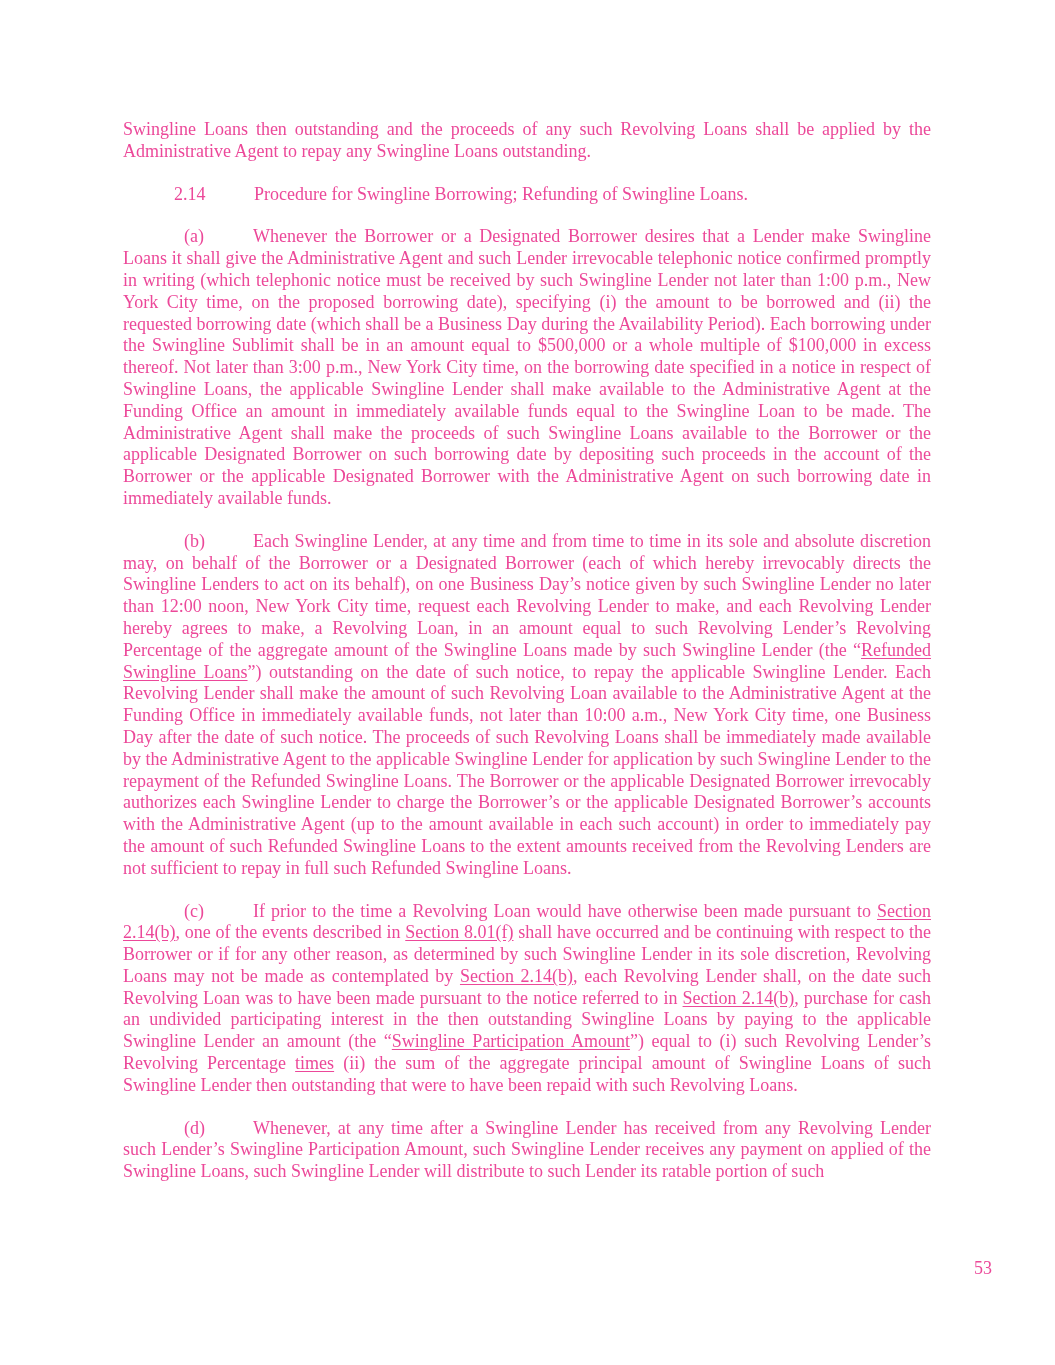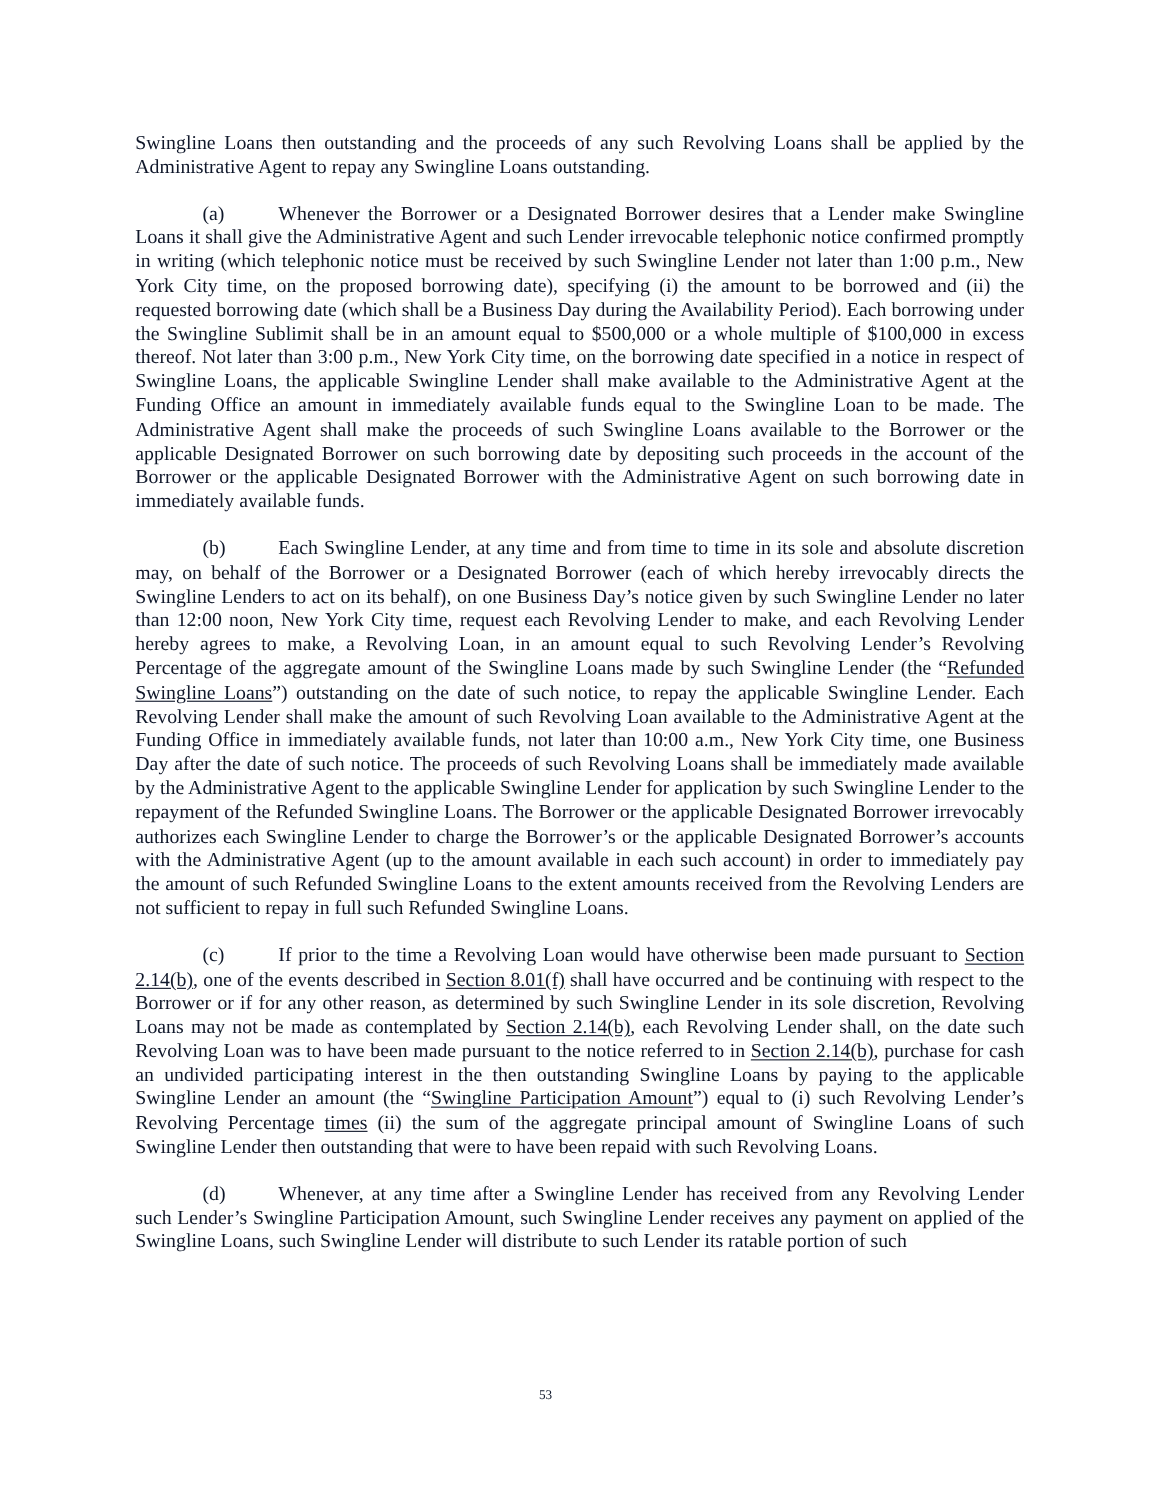--- a/index.html
+++ b/index.html
@@ -5,21 +5,21 @@
   html, body {
     margin: 0;
     padding: 0;
     background: #ffffff;
   }
   .page {
     position: relative;
     width: 992px;
     height: 1365px;
     background: #ffffff;
-    color: #0f172a;
+    color: #ec4899;
     font-family: "Liberation Serif", "DejaVu Serif", serif;
     overflow: hidden;
   }
   .content {
     position: absolute;
     left: 123px;
     top: 119px;
     width: 808px;
   }
   .para {
@@ -47,33 +47,36 @@
   }
   u {
     text-decoration: underline;
     text-underline-offset: 2px;
   }
   .pagenum {
     position: absolute;
     left: 0;
     right: 0;
     top: 1258px;
-    text-align: center;
-    font-size: 12px;
+    text-align: right;
+    font-size: 18px;
     line-height: 21.8px;
   }
 </style>
 </head>
 <body>
 
 <div class="page">
   <div class="content">
 
     <p class="para no-indent">Swingline Loans then outstanding and the proceeds of any such Revolving Loans shall be applied by the Administrative Agent to repay any Swingline Loans outstanding.</p>
 
+    <p class="para heading">
+      <span class="hnum">2.14</span><span>Procedure for Swingline Borrowing; Refunding of Swingline Loans.</span>
+    </p>
 
     <div>
       <p class="para"><span class="plabel">(a)</span><span>Whenever the Borrower or a Designated Borrower desires that a Lender make Swingline Loans it shall give the Administrative Agent and such Lender irrevocable telephonic notice confirmed promptly in writing (which telephonic notice must be received by such Swingline Lender not later than 1:00 p.m., New York City time, on the proposed borrowing date), specifying (i) the amount to be borrowed and (ii) the requested borrowing date (which shall be a Business Day during the Availability Period).  Each borrowing under the Swingline Sublimit shall be in an amount equal to $500,000 or a whole multiple of $100,000 in excess thereof.  Not later than 3:00 p.m., New York City time, on the borrowing date specified in a notice in respect of Swingline Loans, the applicable Swingline Lender shall make available to the Administrative Agent at the Funding Office an amount in immediately available funds equal to the Swingline Loan to be made.  The Administrative Agent shall make the proceeds of such Swingline Loans available to the Borrower or the applicable Designated Borrower on such borrowing date by depositing such proceeds in the account of the Borrower or the applicable Designated Borrower with the Administrative Agent on such borrowing date in immediately available funds.</span></p>
       <p class="para"><span class="plabel">(b)</span><span>Each Swingline Lender, at any time and from time to time in its sole and absolute discretion may, on behalf of the Borrower or a Designated Borrower (each of which hereby irrevocably directs the Swingline Lenders to act on its behalf), on one Business Day’s notice given by such Swingline Lender no later than 12:00 noon, New York City time, request each Revolving Lender to make, and each Revolving Lender hereby agrees to make, a Revolving Loan, in an amount equal to such Revolving Lender’s Revolving Percentage of the aggregate amount of the Swingline Loans made by such Swingline Lender (the “</span><u>Refunded Swingline Loans</u><span>”) outstanding on the date of such notice, to repay the applicable Swingline Lender.  Each Revolving Lender shall make the amount of such Revolving Loan available to the Administrative Agent at the Funding Office in immediately available funds, not later than 10:00 a.m., New York City time, one Business Day after the date of such notice.  The proceeds of such Revolving Loans shall be immediately made available by the Administrative Agent to the applicable Swingline Lender for application by such Swingline Lender to the repayment of the Refunded Swingline Loans. The Borrower or the applicable Designated Borrower irrevocably authorizes each Swingline Lender to charge the Borrower’s or the applicable Designated Borrower’s accounts with the Administrative Agent (up to the amount available in each such account) in order to immediately pay the amount of such Refunded Swingline Loans to the extent amounts received from the Revolving Lenders are not sufficient to repay in full such Refunded Swingline Loans.</span></p>
       <p class="para"><span class="plabel">(c)</span><span>If prior to the time a Revolving Loan would have otherwise been made pursuant to </span><u>Section 2.14(b)</u><span>, one of the events described in </span><u>Section 8.01(f)</u><span> shall have occurred and be continuing with respect to the Borrower or if for any other reason, as determined by such Swingline Lender in its sole discretion, Revolving Loans may not be made as contemplated by </span><u>Section 2.14(b)</u><span>, each Revolving Lender shall, on the date such Revolving Loan was to have been made pursuant to the notice referred to in </span><u>Section 2.14(b)</u><span>, purchase for cash an undivided participating interest in the then outstanding Swingline Loans by paying to the applicable Swingline Lender an amount (the “</span><u>Swingline Participation Amount</u><span>”) equal to (i) such Revolving Lender’s Revolving Percentage </span><u>times</u><span> (ii) the sum of the aggregate principal amount of Swingline Loans of such Swingline Lender then outstanding that were to have been repaid with such Revolving Loans.</span></p>
       <p class="para"><span class="plabel">(d)</span><span>Whenever, at any time after a Swingline Lender has received from any Revolving Lender such Lender’s Swingline Participation Amount, such Swingline Lender receives any payment on applied of the Swingline Loans, such Swingline Lender will distribute to such Lender its ratable portion of such</span></p>
     </div>
 
   </div>
 

